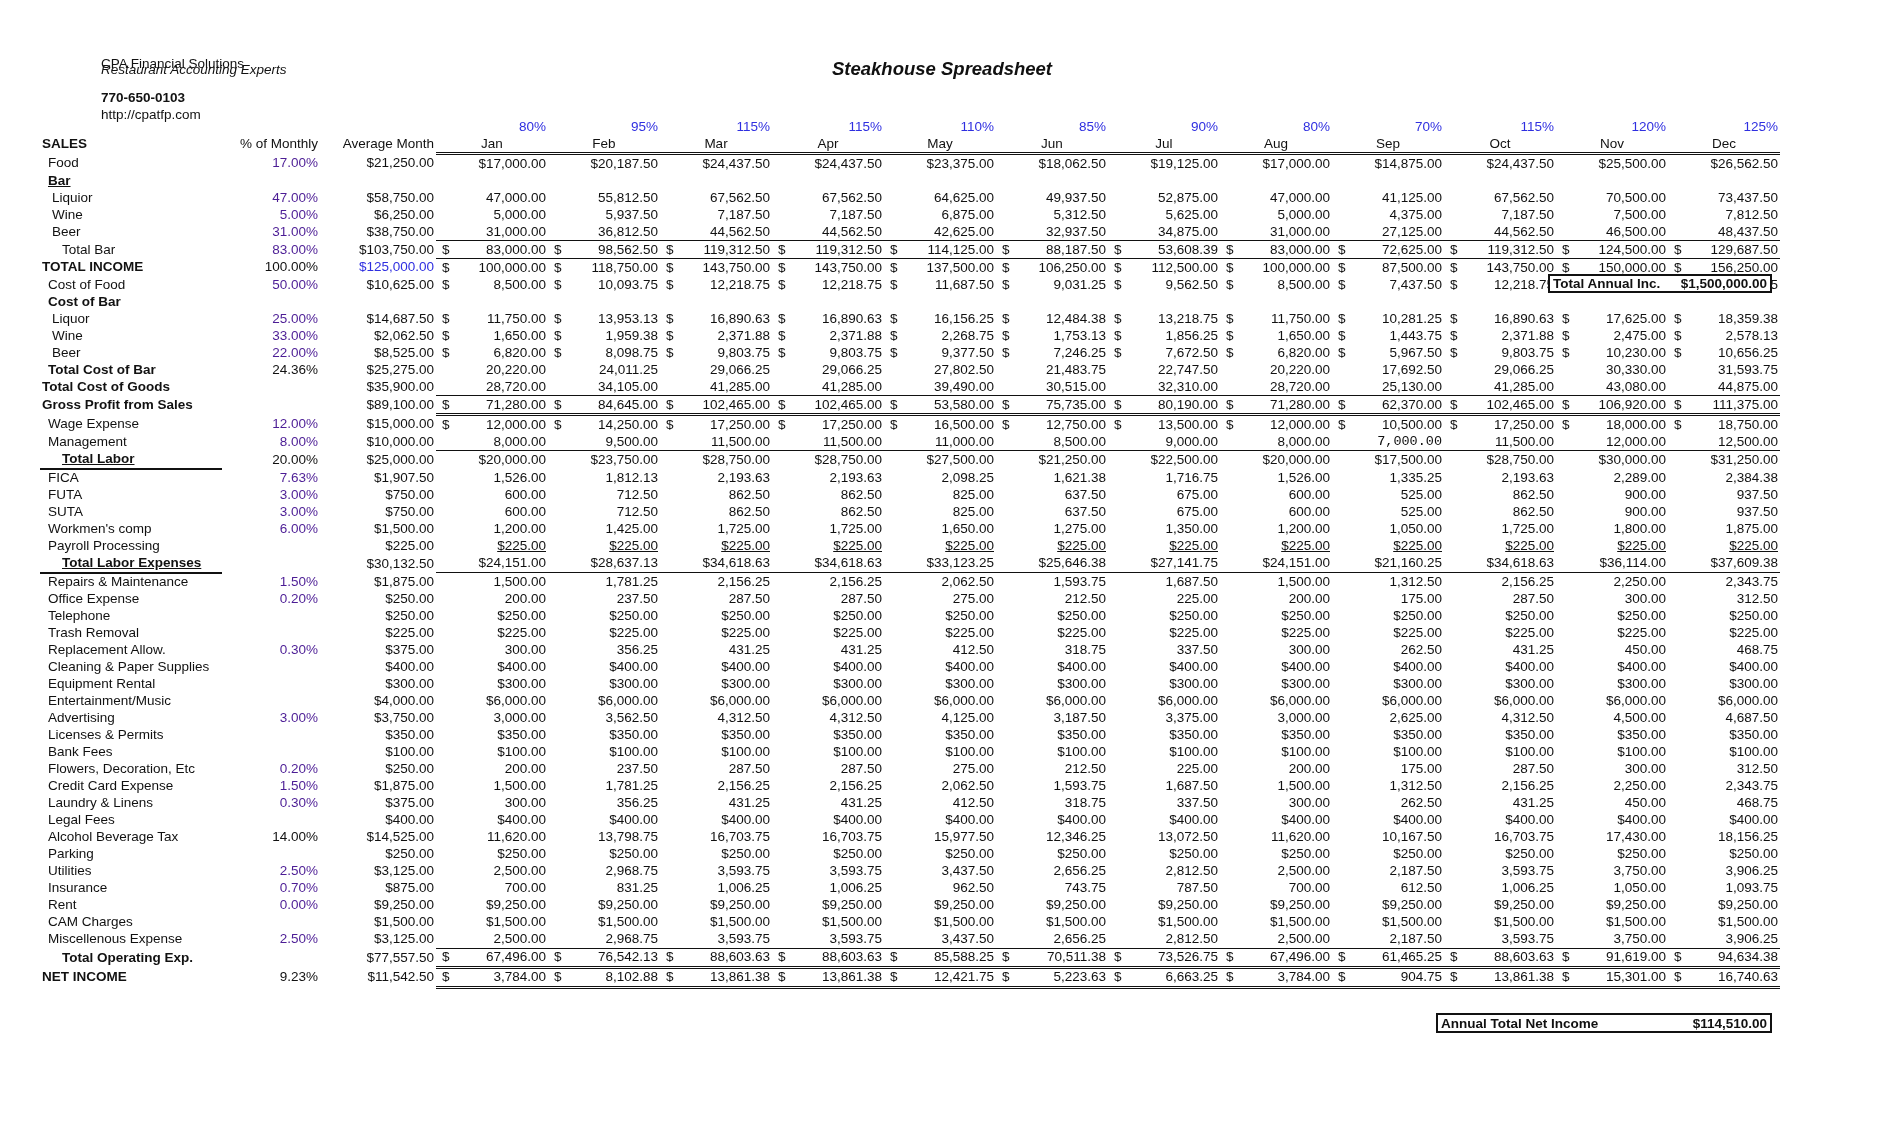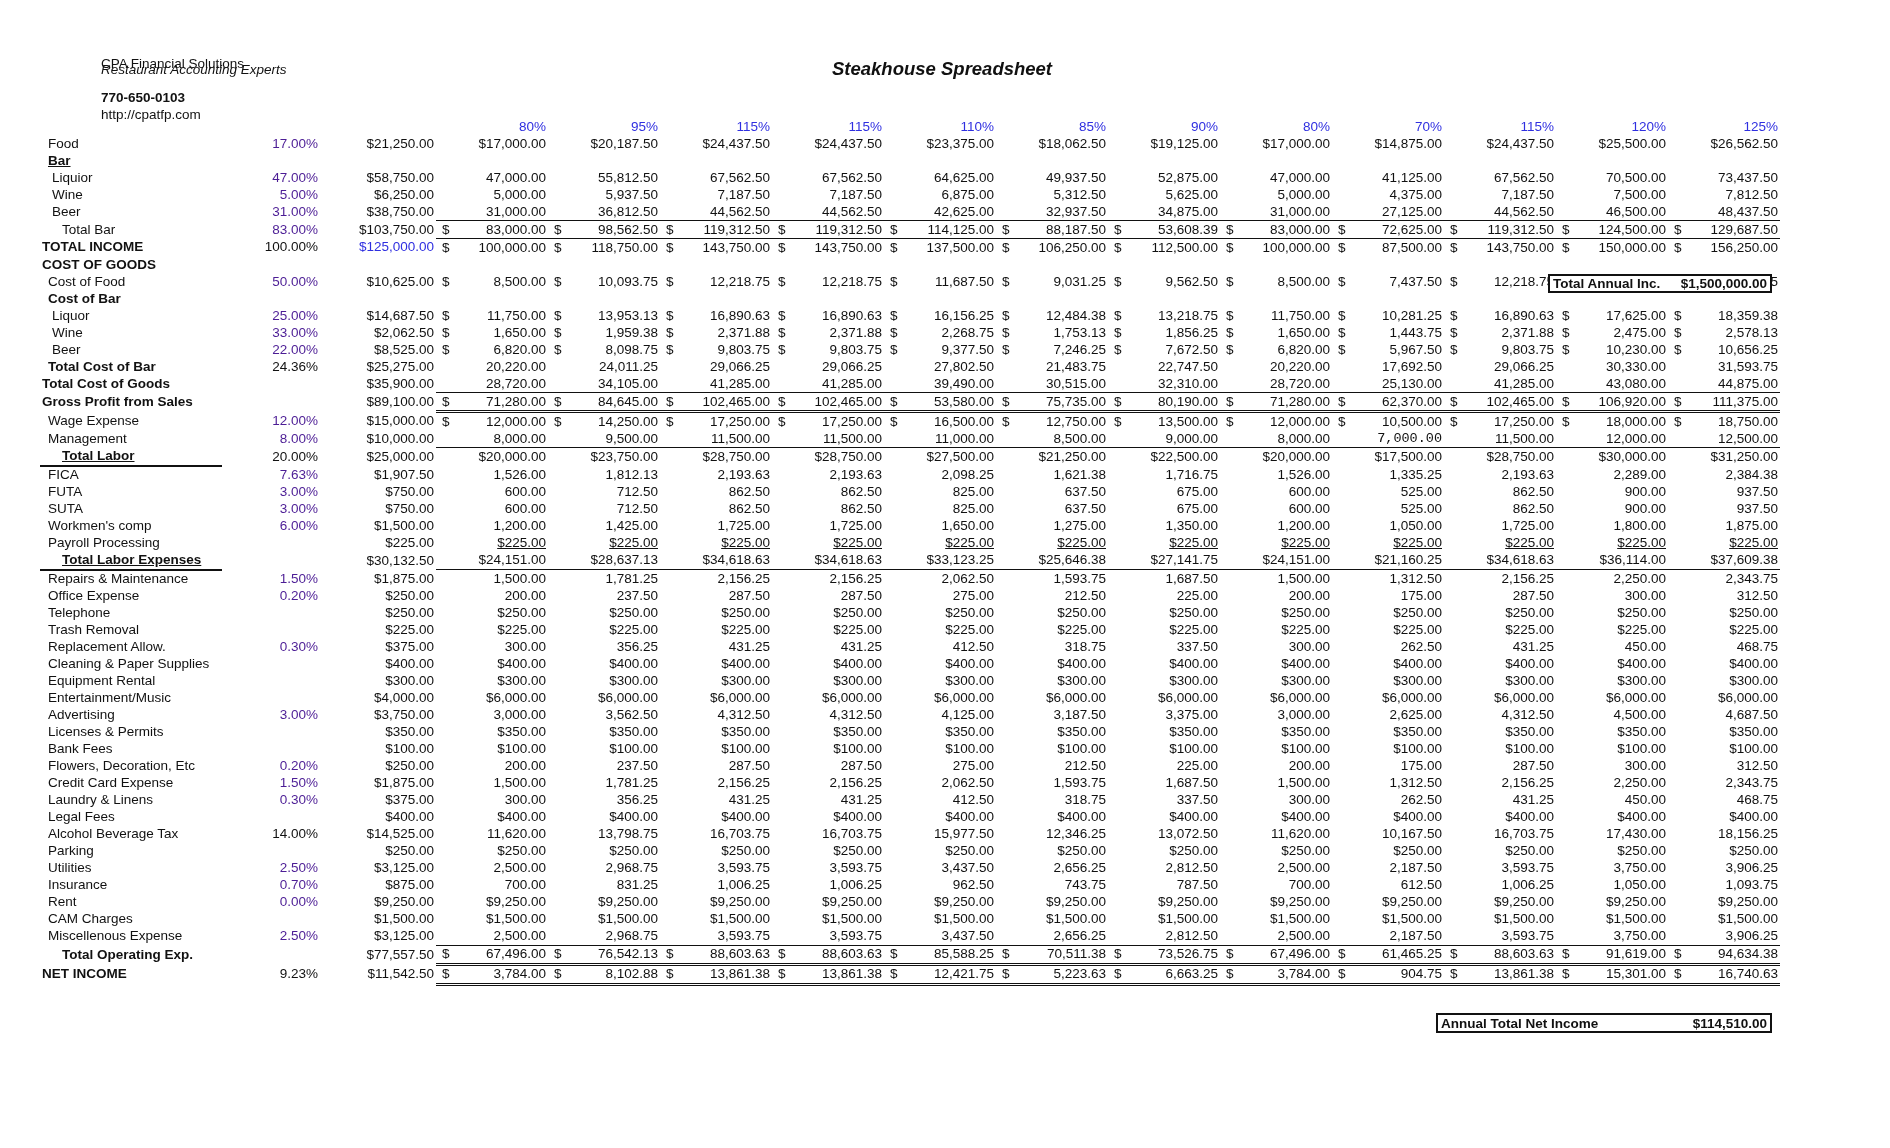--- a/index.html
+++ b/index.html
@@ -70,20 +70,37 @@
         <td class="monthpct">115%</td>
         <td class="monthpct">110%</td>
         <td class="monthpct">85%</td>
         <td class="monthpct">90%</td>
         <td class="monthpct">80%</td>
         <td class="monthpct">70%</td>
         <td class="monthpct">115%</td>
         <td class="monthpct">120%</td>
         <td class="monthpct">125%</td>
       </tr>
+      <tr class="months">
+        <td class="lbl b">SALES</td>
+        <td class="num">% of Monthly</td>
+        <td class="num">Average Month</td>
+        <td class="monthname mcell">Jan</td>
+        <td class="monthname mcell">Feb</td>
+        <td class="monthname mcell">Mar</td>
+        <td class="monthname mcell">Apr</td>
+        <td class="monthname mcell">May</td>
+        <td class="monthname mcell">Jun</td>
+        <td class="monthname mcell">Jul</td>
+        <td class="monthname mcell">Aug</td>
+        <td class="monthname mcell">Sep</td>
+        <td class="monthname mcell">Oct</td>
+        <td class="monthname mcell">Nov</td>
+        <td class="monthname mcell">Dec</td>
+      </tr>
       <tr>
         <td class="lbl i1"><span>Food</span></td>
         <td class="pct">17.00%</td>
         <td class="num avg">$21,250.00</td>
         <td class="num"><span>$17,000.00</span></td>
         <td class="num"><span>$20,187.50</span></td>
         <td class="num"><span>$24,437.50</span></td>
         <td class="num"><span>$24,437.50</span></td>
         <td class="num"><span>$23,375.00</span></td>
         <td class="num"><span>$18,062.50</span></td>
@@ -310,37 +327,20 @@
           </div>
         </td>
         <td class="num">
           <div class="cell">
             <span class="d">$</span>
             <span>156,250.00</span>
           </div>
         </td>
       </tr>
       <tr>
-        <td class="lbl b">COST OF GOODS</td>
-        <td></td>
-        <td></td>
-        <td></td>
-        <td></td>
-        <td></td>
-        <td></td>
-        <td></td>
-        <td></td>
-        <td></td>
-        <td></td>
-        <td></td>
-        <td></td>
-        <td></td>
-        <td></td>
-      </tr>
-      <tr>
         <td class="lbl i1"><span>Cost of Food</span></td>
         <td class="pct">50.00%</td>
         <td class="num avg">$10,625.00</td>
         <td class="num">
           <div class="cell">
             <span class="d">$</span>
             <span>8,500.00</span>
           </div>
         </td>
         <td class="num">

